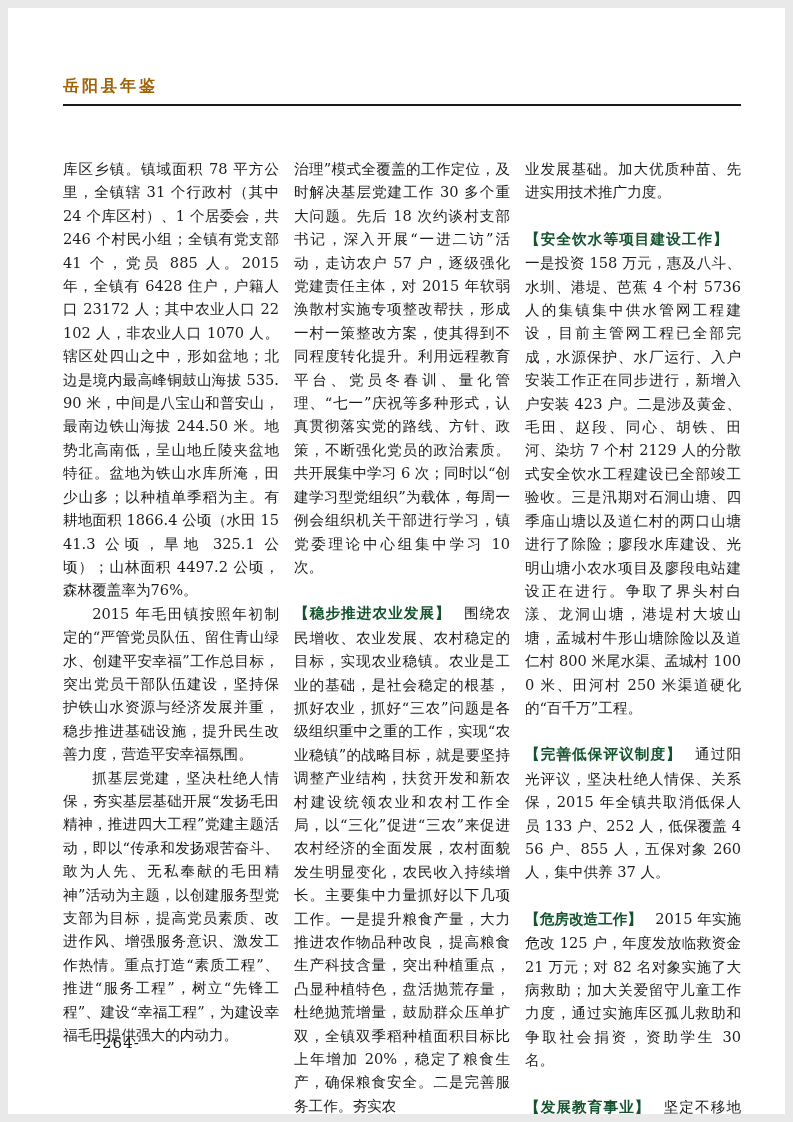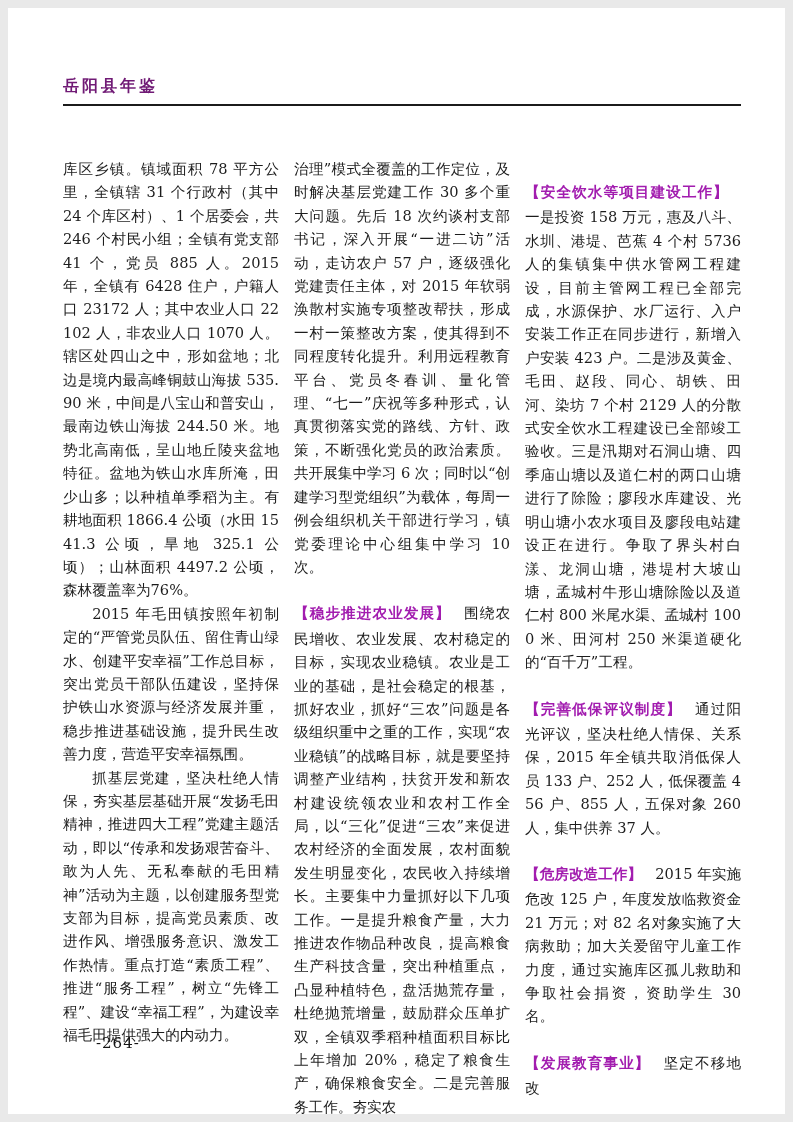--- a/index.html
+++ b/index.html
@@ -15,42 +15,42 @@
     background: #ffffff;
     border: 8px solid #e9e9e9;
     overflow: hidden;
   }
   .header { position: absolute; left: 55px; top: 68px; width: 678px; }
   .header-title {
     margin: 0;
     font-size: 16px;
     font-weight: bold;
     letter-spacing: 3px;
-    color: #701a75;
+    color: #a16207;
   }
   .header-rule { margin-top: 7px; height: 2px; background: #1b1b1b; }
   .columns {
     position: absolute; left: 55px; top: 105px; width: 678px;
     display: flex; gap: 15px; margin-top: 44px;
   }
   .col {
     flex: 0 0 216px; width: 216px;
     font-size: 14.6px; line-height: 23.4px;
     text-align: justify;
     color: #1c1c1c;
     word-break: break-all;
   }
   .para { margin: 0; text-indent: 2em; }
   .para.cont { text-indent: 0; }
   .para.section { margin-top: 23px; text-indent: 0; }
   .sec-head {
     font-weight: bold;
-    font-family: Liberation Mono, monospace;
+    font-family: Liberation Serif, serif;
     margin-right: 0.9em;
-    color: #a21caf;
+    color: #14532d;
   }
   .page-num {
     position: absolute; left: 56px; top: 1026px;
     font-size: 15px; letter-spacing: 1px; color: #141414; margin-left: 32px;
   }
 </style>
 </head>
 <body>
 
 <div class="page">
@@ -67,20 +67,21 @@
       <p class="para"><span class="para-text">2015 年毛田镇按照年初制定的“严管党员队伍、留住青山绿水、创建平安幸福”工作总目标，突出党员干部队伍建设，坚持保护铁山水资源与经济发展并重，稳步推进基础设施，提升民生改善力度，营造平安幸福氛围。</span></p>
       <p class="para"><span class="para-text">抓基层党建，坚决杜绝人情保，夯实基层基础开展“发扬毛田精神，推进四大工程”党建主题活动，即以“传承和发扬艰苦奋斗、敢为人先、无私奉献的毛田精神”活动为主题，以创建服务型党支部为目标，提高党员素质、改进作风、增强服务意识、激发工作热情。重点打造“素质工程”、推进“服务工程”，树立“先锋工程”、建设“幸福工程”，为建设幸福毛田提供强大的内动力。</span></p>
     </section>
 
     <section class="col">
       <p class="para cont"><span class="para-text">治理”模式全覆盖的工作定位，及时解决基层党建工作 30 多个重大问题。先后 18 次约谈村支部书记，深入开展“一进二访”活动，走访农户 57 户，逐级强化党建责任主体，对 2015 年软弱涣散村实施专项整改帮扶，形成一村一策整改方案，使其得到不同程度转化提升。利用远程教育平台、党员冬春训、量化管理、“七一”庆祝等多种形式，认真贯彻落实党的路线、方针、政策，不断强化党员的政治素质。共开展集中学习 6 次；同时以“创建学习型党组织”为载体，每周一例会组织机关干部进行学习，镇党委理论中心组集中学习 10 次。</span></p>
       <p class="para section"><span class="sec-head">【稳步推进农业发展】</span><span class="para-text">围绕农民增收、农业发展、农村稳定的目标，实现农业稳镇。农业是工业的基础，是社会稳定的根基，抓好农业，抓好“三农”问题是各级组织重中之重的工作，实现“农业稳镇”的战略目标，就是要坚持调整产业结构，扶贫开发和新农村建设统领农业和农村工作全局，以“三化”促进“三农”来促进农村经济的全面发展，农村面貌发生明显变化，农民收入持续增长。主要集中力量抓好以下几项工作。一是提升粮食产量，大力推进农作物品种改良，提高粮食生产科技含量，突出种植重点，凸显种植特色，盘活抛荒存量，杜绝抛荒增量，鼓励群众压单扩双，全镇双季稻种植面积目标比上年增加 20%，稳定了粮食生产，确保粮食安全。二是完善服务工作。夯实农</span></p>
     </section>
 
     <section class="col">
+      <p class="para cont"><span class="para-text">业发展基础。加大优质种苗、先进实用技术推广力度。</span></p>
       <p class="para section"><span class="sec-head">【安全饮水等项目建设工作】</span><span class="para-text">一是投资 158 万元，惠及八斗、水圳、港堤、芭蕉 4 个村 5736 人的集镇集中供水管网工程建设，目前主管网工程已全部完成，水源保护、水厂运行、入户安装工作正在同步进行，新增入户安装 423 户。二是涉及黄金、毛田、赵段、同心、胡铁、田河、染坊 7 个村 2129 人的分散式安全饮水工程建设已全部竣工验收。三是汛期对石洞山塘、四季庙山塘以及道仁村的两口山塘进行了除险；廖段水库建设、光明山塘小农水项目及廖段电站建设正在进行。争取了界头村白漾、龙洞山塘，港堤村大坡山塘，孟城村牛形山塘除险以及道仁村 800 米尾水渠、孟城村 1000 米、田河村 250 米渠道硬化的“百千万”工程。</span></p>
       <p class="para section"><span class="sec-head">【完善低保评议制度】</span><span class="para-text">通过阳光评议，坚决杜绝人情保、关系保，2015 年全镇共取消低保人员 133 户、252 人，低保覆盖 456 户、855 人，五保对象 260 人，集中供养 37 人。</span></p>
       <p class="para section"><span class="sec-head">【危房改造工作】</span><span class="para-text">2015 年实施危改 125 户，年度发放临救资金 21 万元；对 82 名对象实施了大病救助；加大关爱留守儿童工作力度，通过实施库区孤儿救助和争取社会捐资，资助学生 30 名。</span></p>
       <p class="para section"><span class="sec-head">【发展教育事业】</span><span class="para-text">坚定不移地改</span></p>
     </section>
 
   </main>
 
   <footer>
     <span class="page-num">-264-</span>

